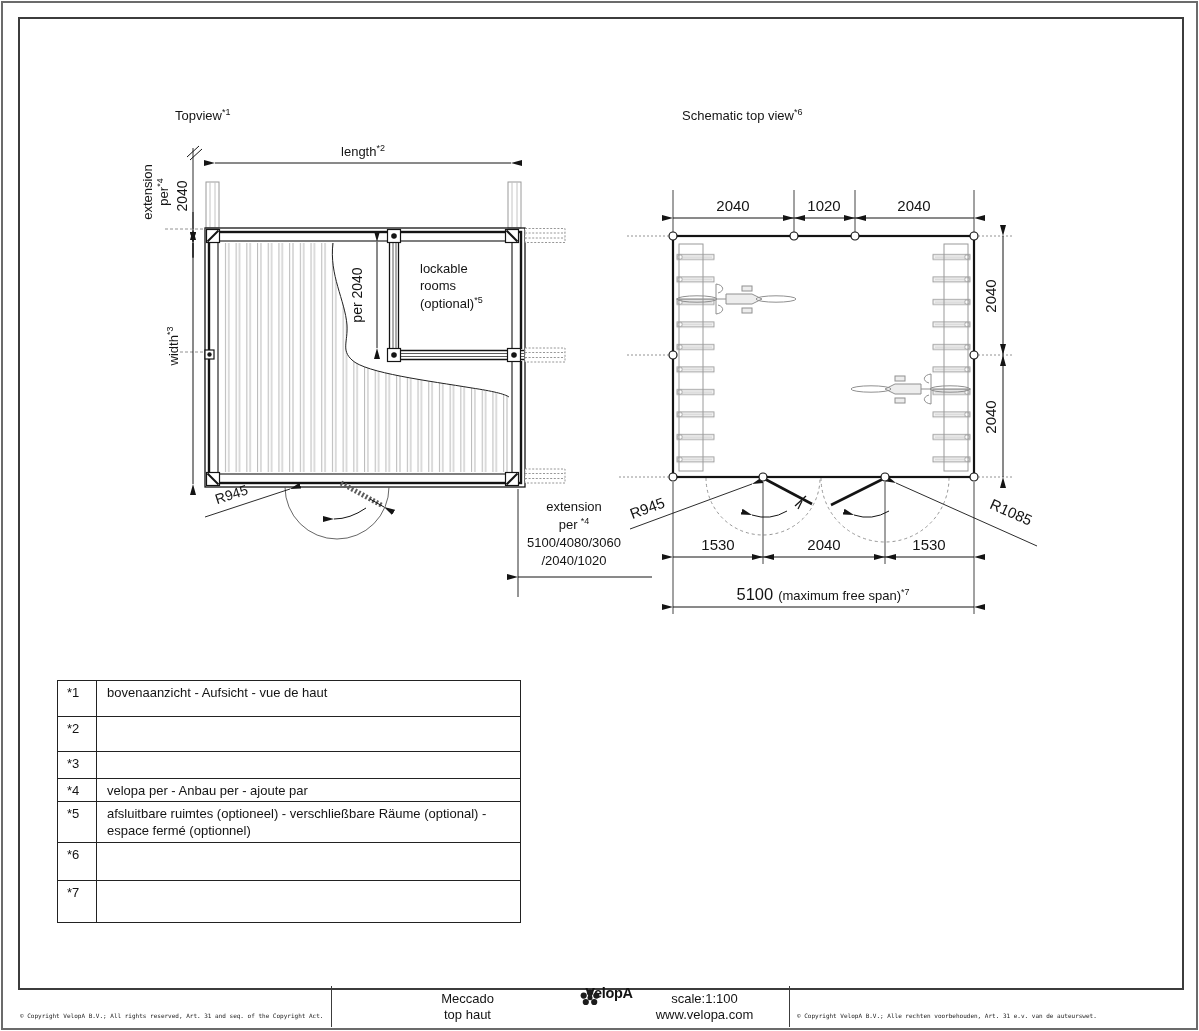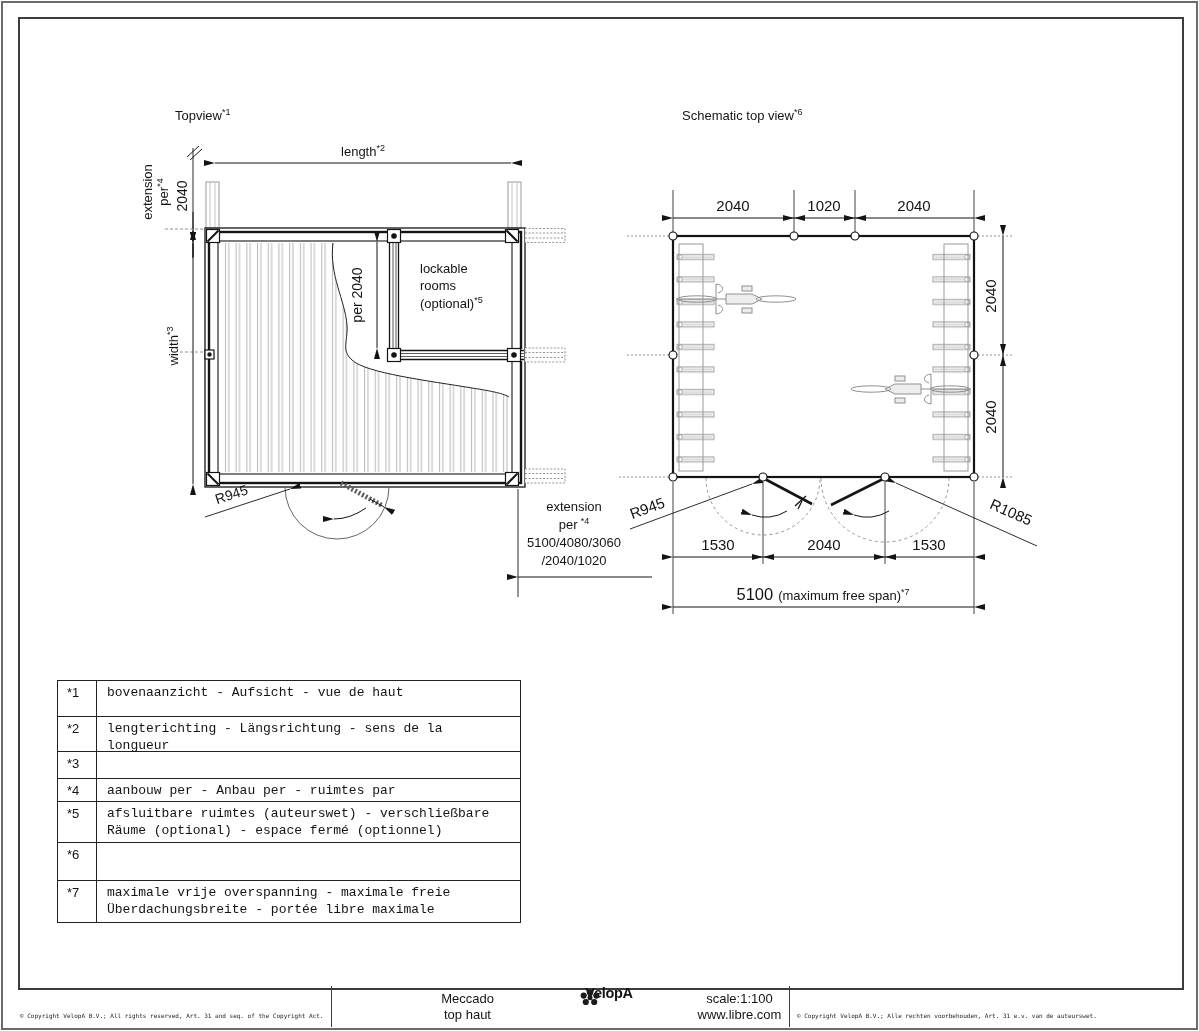--- a/index.html
+++ b/index.html
@@ -12,21 +12,21 @@
   svg{position:absolute;left:0;top:0;}
   svg text{font-family:"Liberation Sans",sans-serif;fill:#141414;}
   .fs13{font-size:13px}.fs14{font-size:14px}.fs15{font-size:15px}.fs16{font-size:16.5px}
   .sup{font-size:9px}
   
   .legend{position:absolute;left:57px;top:680px;width:462px;border:1px solid #222;
        font-size:13px;line-height:1.32;}
   .lrow{display:flex;}
   .lrow + .lrow{border-top:1px solid #222;}
   .lkey{width:39px;flex:0 0 39px;border-right:1px solid #222;padding:3px 0 0 9px;box-sizing:border-box;}
-  .ltext{flex:1;padding:3px 8px 0 10px;font-family:Liberation Mono, monospace;}
+  .ltext{flex:1;padding:3px 8px 0 10px;}
   
   .footer{position:absolute;left:3px;top:986px;width:953px;height:41px;}
   .vdiv{position:absolute;top:0;height:41px;border-left:1px solid #3c3c3c;}
   .copy{position:absolute;top:4px;font-family:"DejaVu Sans Mono",monospace;
        font-size:6px;line-height:10.5px;white-space:pre;color:#222;}
   .ftitle{position:absolute;top:5px;text-align:center;font-size:13px;line-height:15.5px;}
   .flogo{position:absolute;left:572px;top:2px;width:68px;text-align:center;}
   .flogo .lt{font-size:14.5px;font-weight:bold;letter-spacing:-0.3px;margin-top:-3px;}
 </style>
 </head>
@@ -285,39 +285,37 @@
   </g>
 </svg>
 
 <div class="legend">
   <div class="lrow" style="height:35px">
       <div class="lkey">*1</div>
       <div class="ltext">bovenaanzicht - Aufsicht - vue de haut</div>
     </div>
   <div class="lrow" style="height:34px">
       <div class="lkey">*2</div>
-      <div class="ltext">lengterichting - Längsrichtung - sens de la longueur</div>
     </div>
   <div class="lrow" style="height:26px">
       <div class="lkey">*3</div>
     </div>
   <div class="lrow" style="height:22px">
       <div class="lkey">*4</div>
-      <div class="ltext">aanbouw per - Anbau per - ruimtes par</div>
+      <div class="ltext">velopa per - Anbau per - ajoute par</div>
     </div>
   <div class="lrow" style="height:40px">
       <div class="lkey">*5</div>
-      <div class="ltext">afsluitbare ruimtes (auteurswet) - verschließbare Räume (optional) - espace fermé (optionnel)</div>
+      <div class="ltext">afsluitbare ruimtes (optioneel) - verschließbare Räume (optional) - espace fermé (optionnel)</div>
     </div>
   <div class="lrow" style="height:37px">
       <div class="lkey">*6</div>
     </div>
   <div class="lrow" style="height:41px">
       <div class="lkey">*7</div>
-      <div class="ltext">maximale vrije overspanning - maximale freie Überdachungsbreite - portée libre maximale</div>
     </div>
 </div>
 
 <div class="footer">
   <div class="vdiv" style="left:328px"></div>
   <div class="vdiv" style="left:786px"></div>
 
   <div class="copy" style="left:17px">
     <div>© Copyright VelopA B.V.; All rights reserved, Art. 31 and seq. of the Copyright Act.</div>
     
@@ -336,23 +334,23 @@
           <circle cx="21.3" cy="7.6" r="3.1"></circle>
           <circle cx="19.2" cy="14" r="3.1"></circle>
         <circle cx="10.8" cy="14" r="3.1"></circle>
           <circle cx="8.7" cy="7.6" r="3.1"></circle>
           <circle cx="15" cy="9.8" r="2.5"></circle>
       </g>
     </svg>
     <div class="lt">VelopA</div>
   </div>
 
-  <div class="ftitle" style="left:669px;width:135px">
+  <div class="ftitle" style="left:634px;width:135px">
     <div>scale:1:100</div>
-    <div>www.libre.com</div>
+    <div>www.velopa.com</div>
   </div>
 
   <div class="copy" style="left:794px">
     <div>© Copyright VelopA B.V.; Alle rechten voorbehouden, Art. 31 e.v. van de auteurswet.</div>
     
     
   </div>
 </div>
 
 </body></html>

